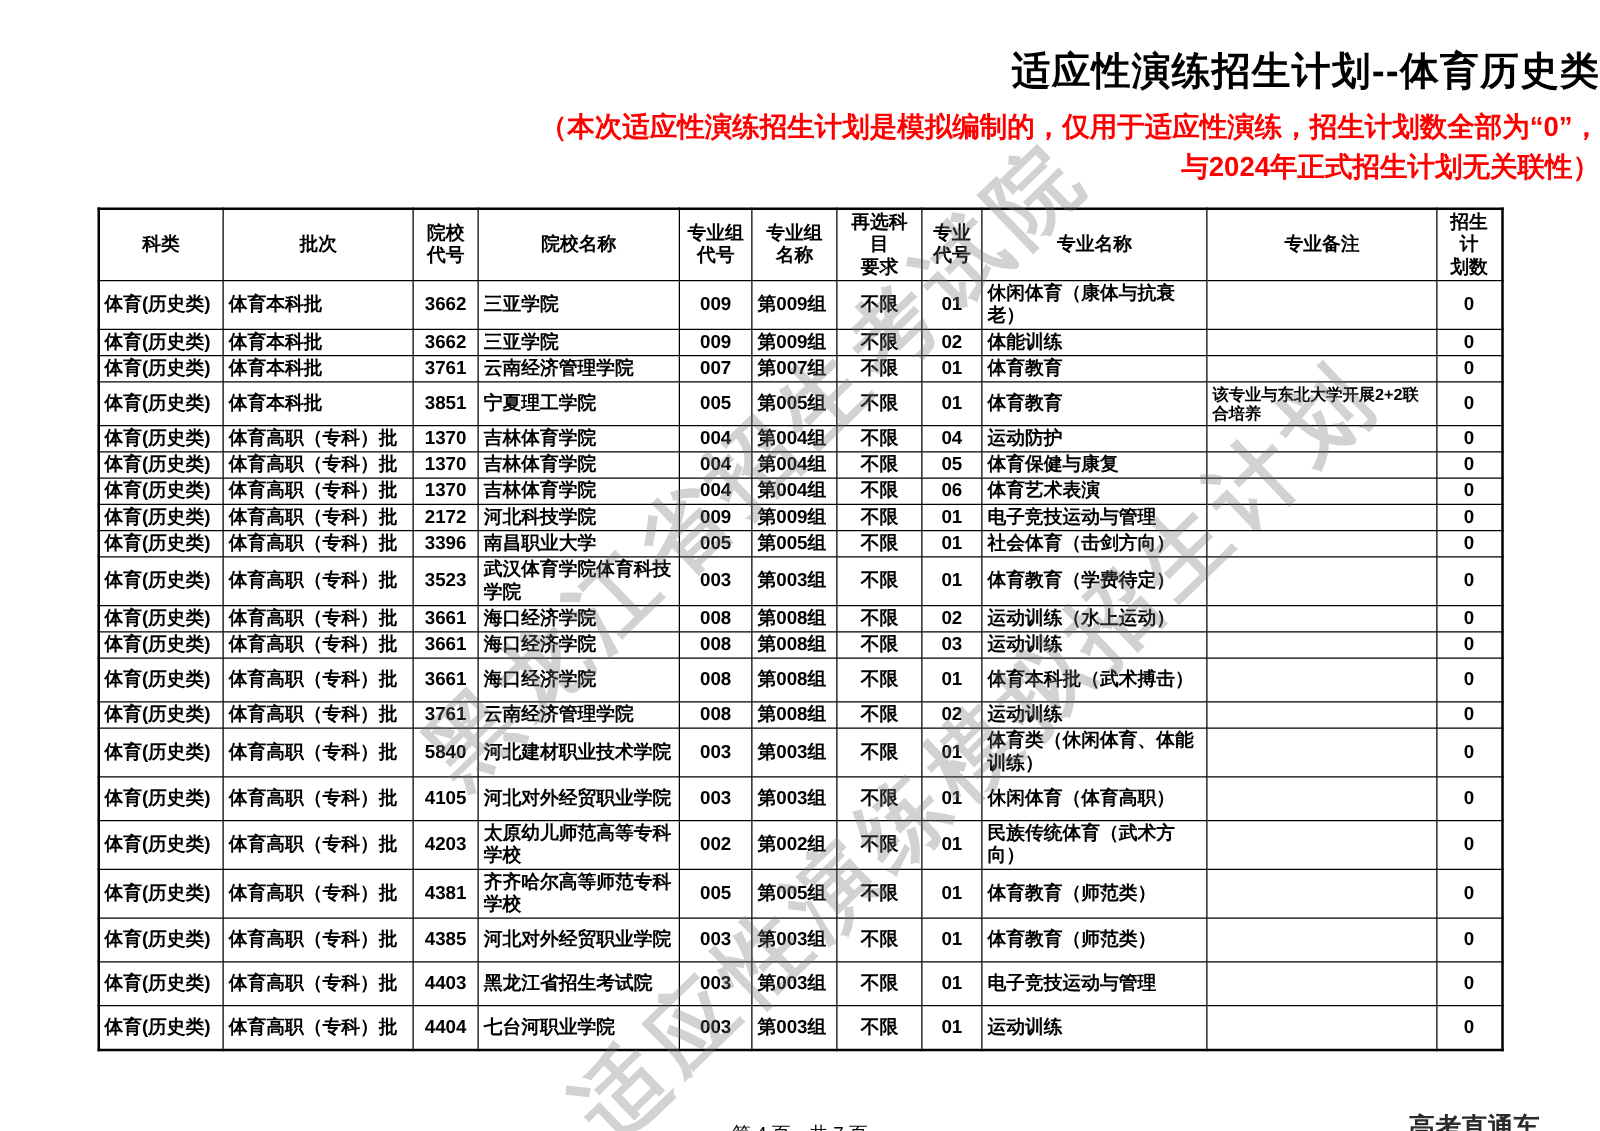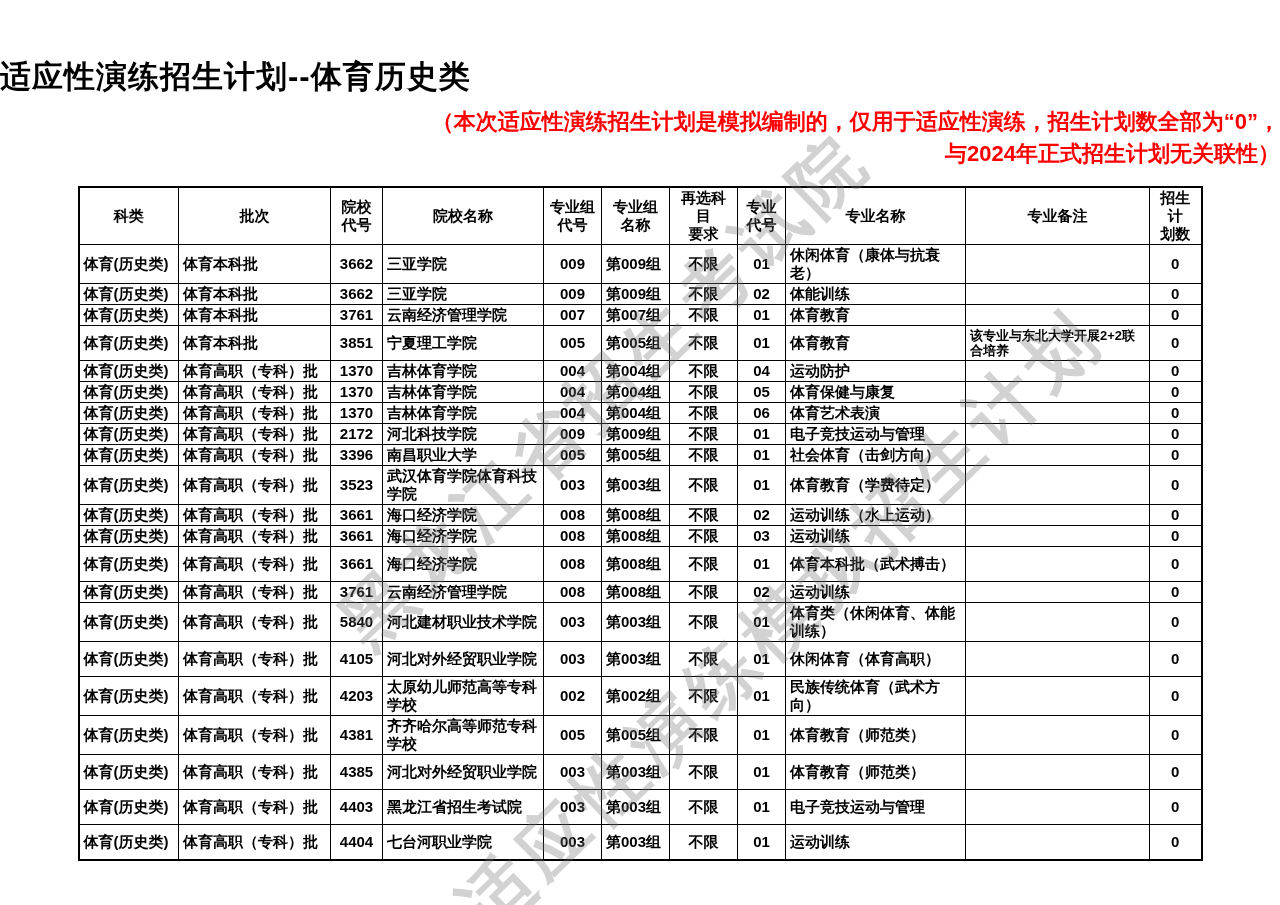--- a/index.html
+++ b/index.html
@@ -7,22 +7,22 @@
   body {
     width: 1280px; height: 905px;
     position: relative;
     overflow: hidden;
     font-family: "Liberation Sans", sans-serif;
     color: #000;
   }
   .page { width: 1280px; height: 905px; position: relative; }
 
   .title {
-    margin-top: 56px;
-    text-align: left;
+    margin-top: 36px;
+    text-align: right;
     font-size: 31px;
     font-weight: 700;
     letter-spacing: 1px;
     color: #000;
   }
   .subtitle {
     margin-top: 8px;
     text-align: right;
     font-size: 22px;
     font-weight: 700;

